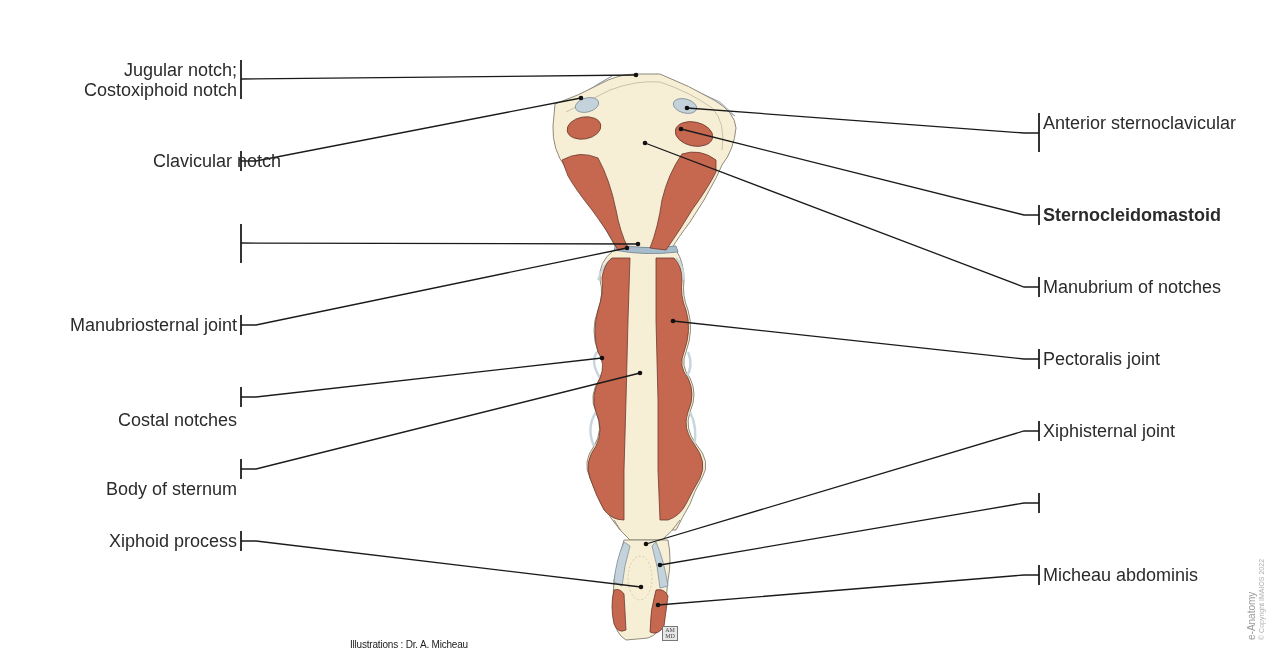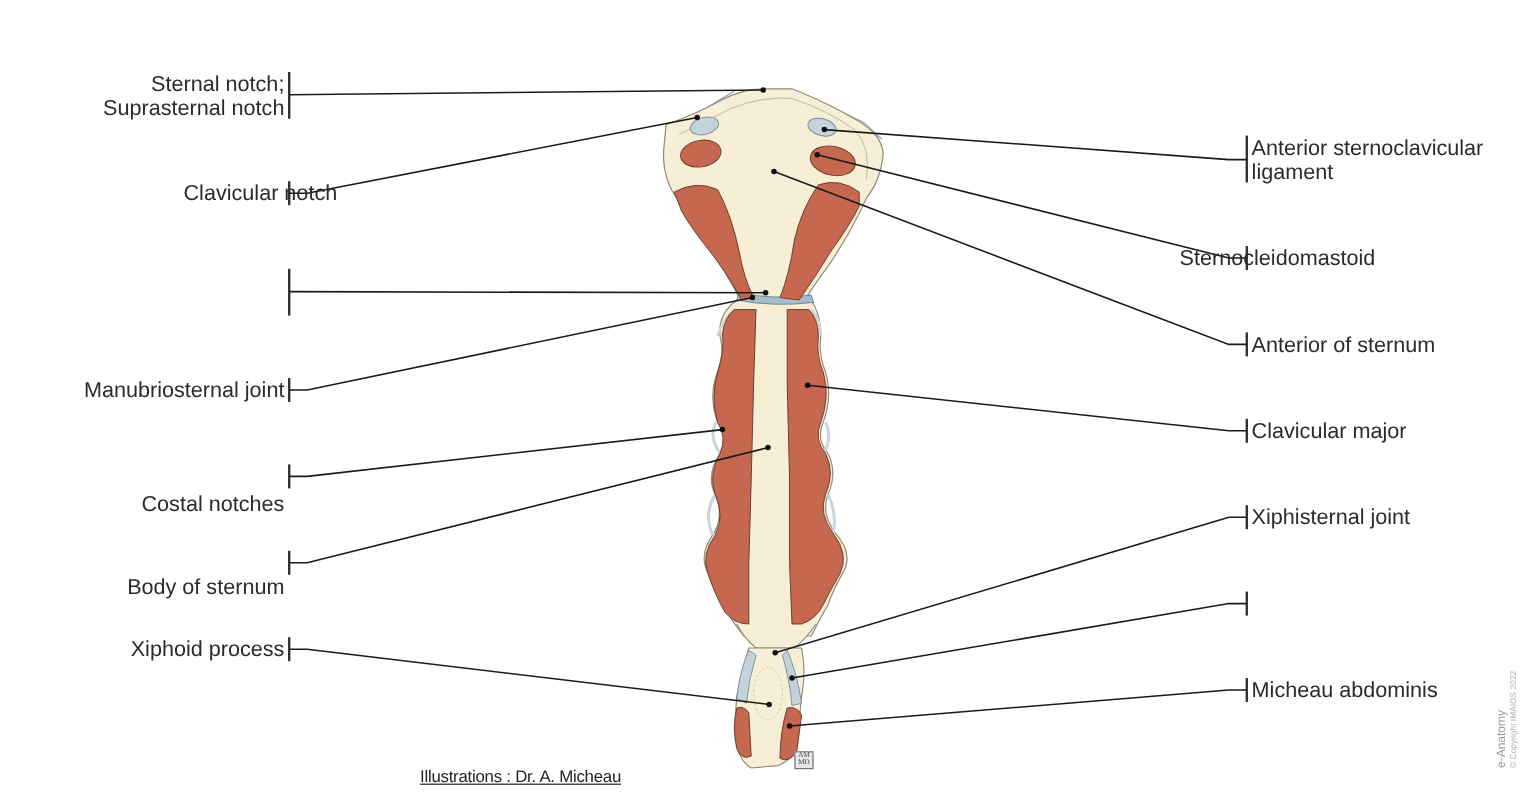--- a/index.html
+++ b/index.html
@@ -3,21 +3,21 @@
 <meta charset="utf-8">
 <style>
   html, body { margin: 0; padding: 0; background: #ffffff; }
   body { width: 1280px; height: 660px; position: relative; overflow: hidden;
          font-family: "Liberation Sans", "DejaVu Sans", sans-serif; color: #2b2b2b; }
   .stage { position: absolute; left: 0; top: 0; width: 1280px; height: 660px; }
   svg.art { position: absolute; left: 0; top: 0; }
   .label { position: absolute; font-size: 18px; line-height: 20px; color: #2b2b2b; white-space: nowrap; cursor: pointer; }
   .label.left { text-align: right; }
   .label.right { text-align: left; }
-  .credit { position: absolute; left: 350px; top: 639px; font-size: 14px; color: #222; letter-spacing: -0.2px; text-decoration: underline; }
+  .credit { position: absolute; left: 350px; top: 639px; font-size: 10px; color: #222; letter-spacing: -0.2px; }
   .brand { position: absolute; left: 1247px; top: 640px; transform: rotate(-90deg); transform-origin: 0 0; white-space: nowrap; color: #9a9a9a; }
   .brand .name { font-size: 10px; display: block; line-height: 10px; }
   .brand .copy { font-size: 7px; display: block; line-height: 9px; color: #b0b0b0; }
   .amd { position: absolute; left: 662px; top: 626px; width: 14px; height: 13px; border: 1px solid #777; font-size: 6px; line-height: 6px;
          text-align: center; color: #444; background: #e8e8e8; font-family: "Liberation Serif", serif; }
 </style>
 </head>
 <body>
 
 <div class="stage">
@@ -124,36 +124,35 @@
       <circle cx="681" cy="129" r="2.3"></circle>
       <circle cx="645" cy="143" r="2.3"></circle>
       <circle cx="673" cy="321" r="2.3"></circle>
       <circle cx="646" cy="544" r="2.3"></circle>
       <circle cx="660" cy="565" r="2.3"></circle>
       <circle cx="658" cy="605" r="2.3"></circle>
     </g>
   </svg>
 
   <div class="label left" style="right:1043px; top:60px;">
-    <div>Sternal notch;</div>
-    <div>Suprasternal notch</div>
+    <div>Jugular notch;</div>
+    <div>Costoxiphoid notch</div>
   </div>
   <div class="label left" style="right:999px; top:151px;">Clavicular notch</div>
   <div class="label left" style="right:1043px; top:315px;">Manubriosternal joint</div>
   <div class="label left" style="right:1043px; top:387px;margin-top:23px;">Costal notches</div>
   <div class="label left" style="right:1043px; top:459px;margin-top:20px;">Body of sternum</div>
   <div class="label left" style="right:1043px; top:531px;">Xiphoid process</div>
 
   <div class="label right" style="left:1043px; top:113px;">
     <div>Anterior sternoclavicular</div>
-    <div>ligament</div>
   </div>
-  <div class="label right" style="left:983px; top:205px;">Sternocleidomastoid</div>
-  <div class="label right" style="left:1043px; top:277px;">Anterior of sternum</div>
-  <div class="label right" style="left:1043px; top:349px;">Clavicular major</div>
+  <div class="label right" style="left:1043px; top:205px;font-weight:bold;">Sternocleidomastoid</div>
+  <div class="label right" style="left:1043px; top:277px;">Manubrium of notches</div>
+  <div class="label right" style="left:1043px; top:349px;">Pectoralis joint</div>
   <div class="label right" style="left:1043px; top:421px;">Xiphisternal joint</div>
   <div class="label right" style="left:1043px; top:565px;">Micheau abdominis</div>
 
   <div class="credit">Illustrations : Dr. A. Micheau</div>
   <div class="amd">
     <div>AM</div>
     <div>MD</div>
   </div>
   <div class="brand">
     <span class="name">e-Anatomy</span>

